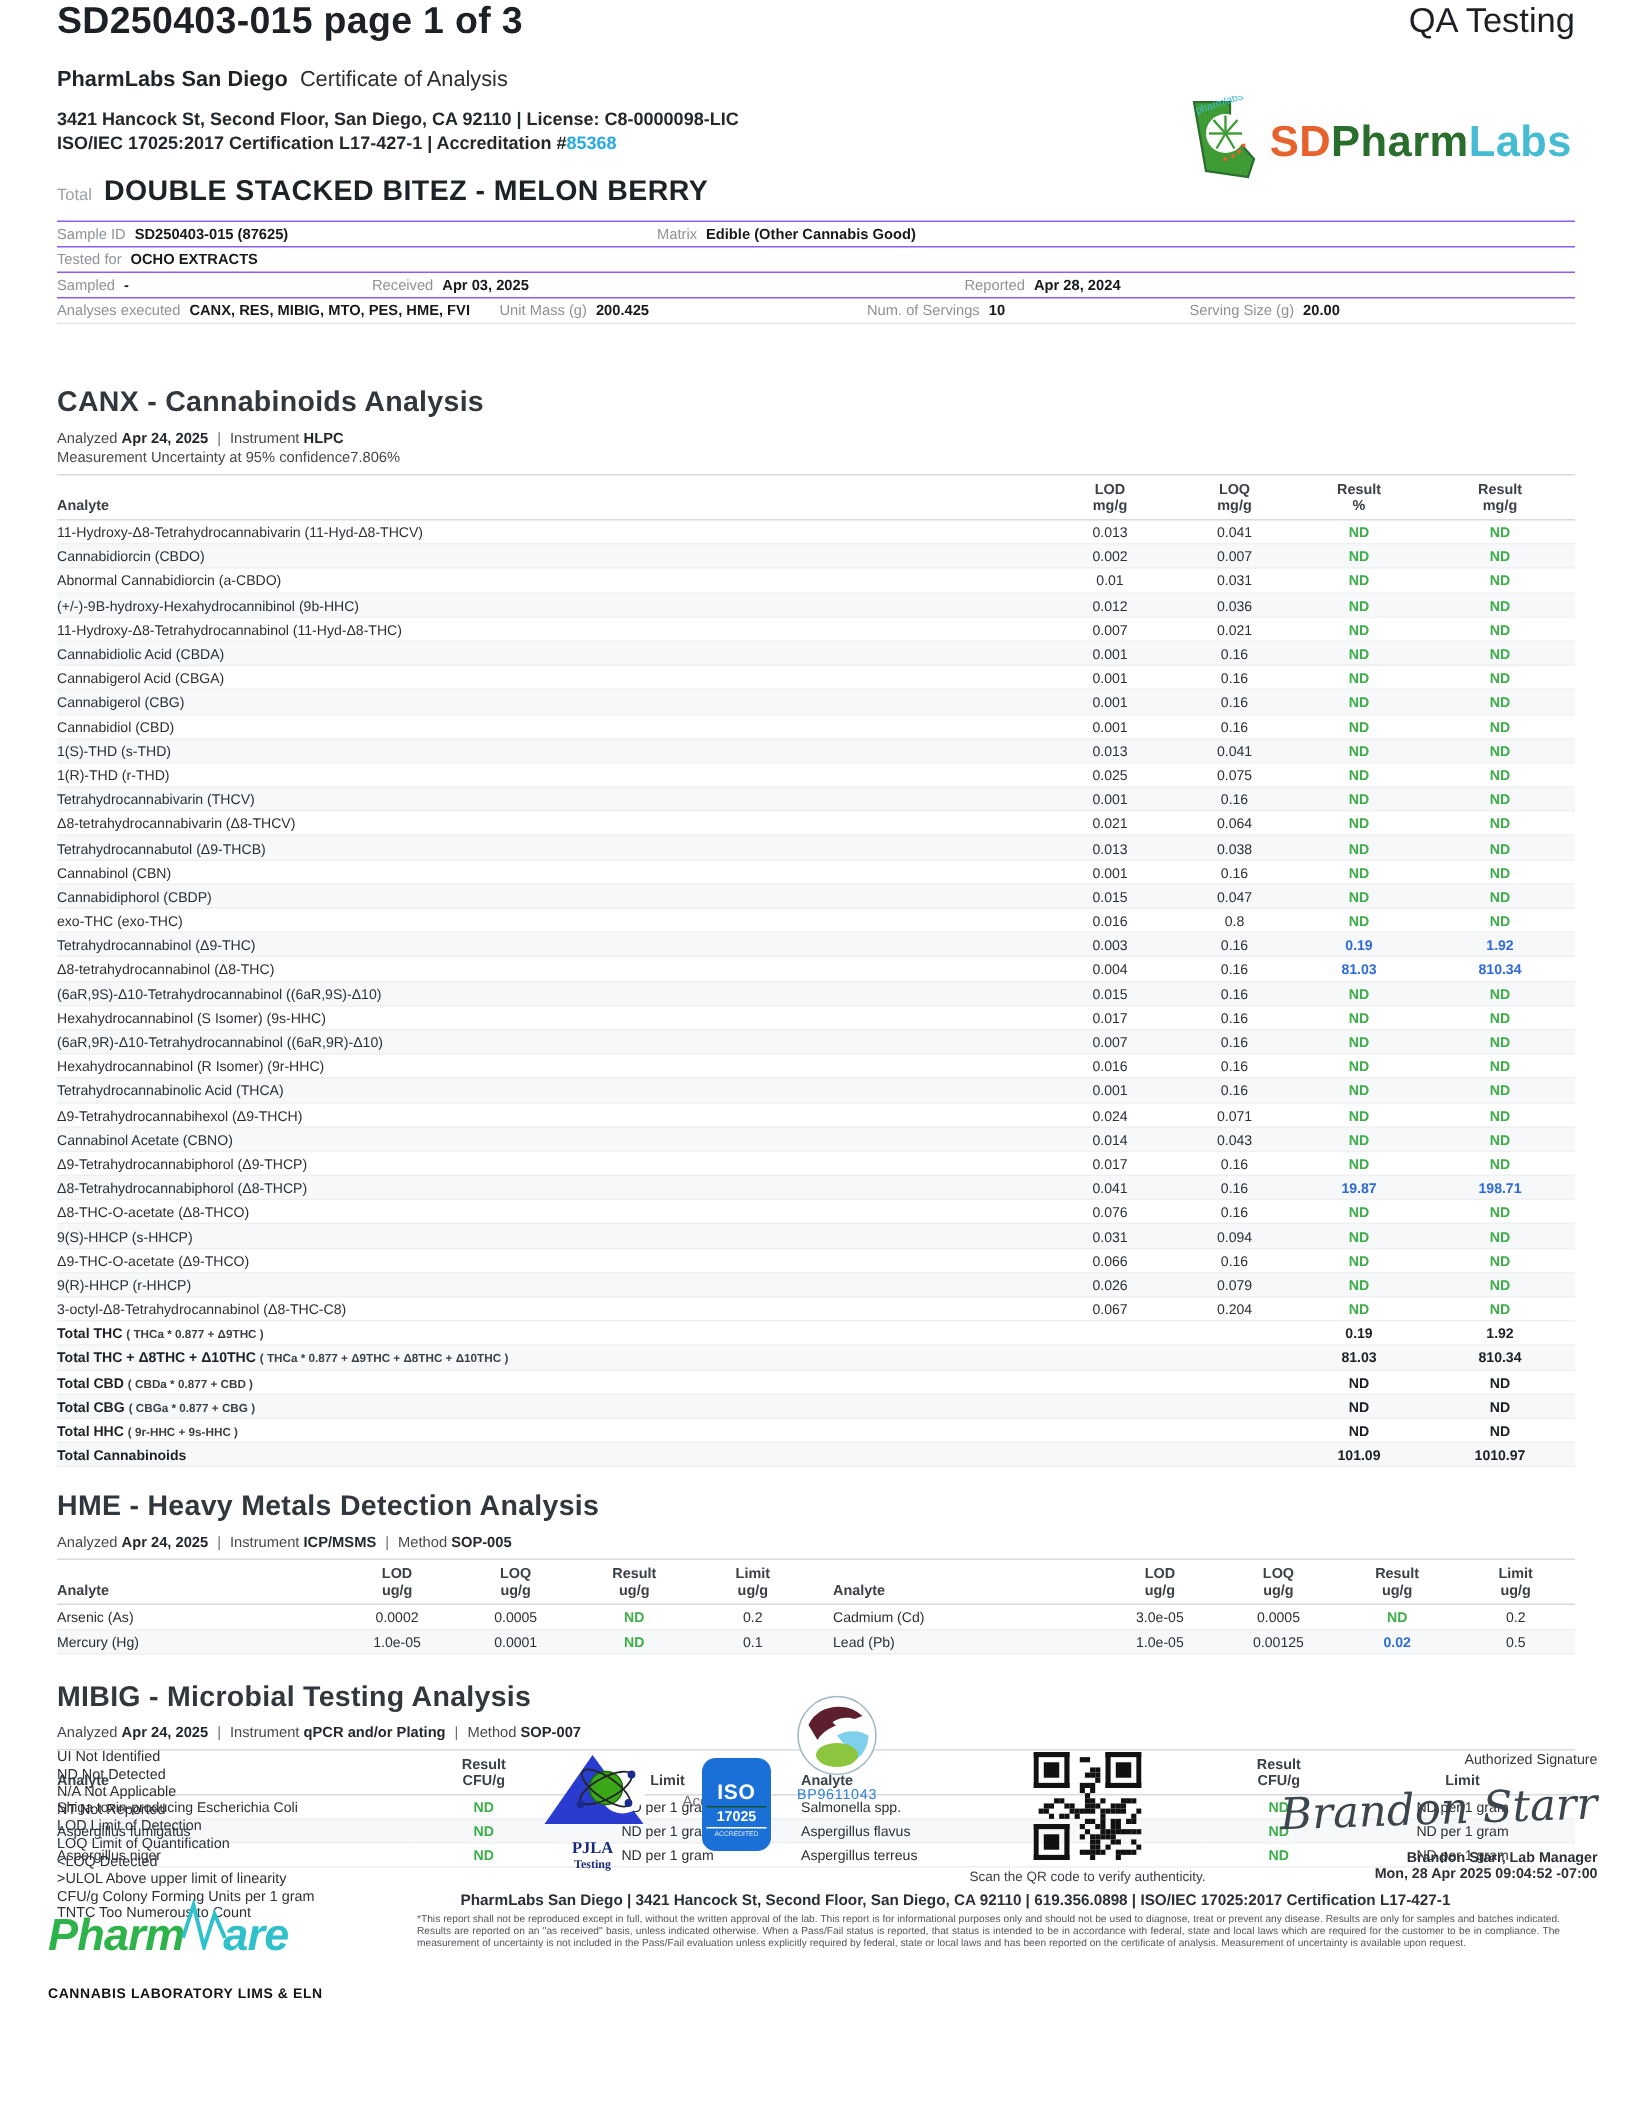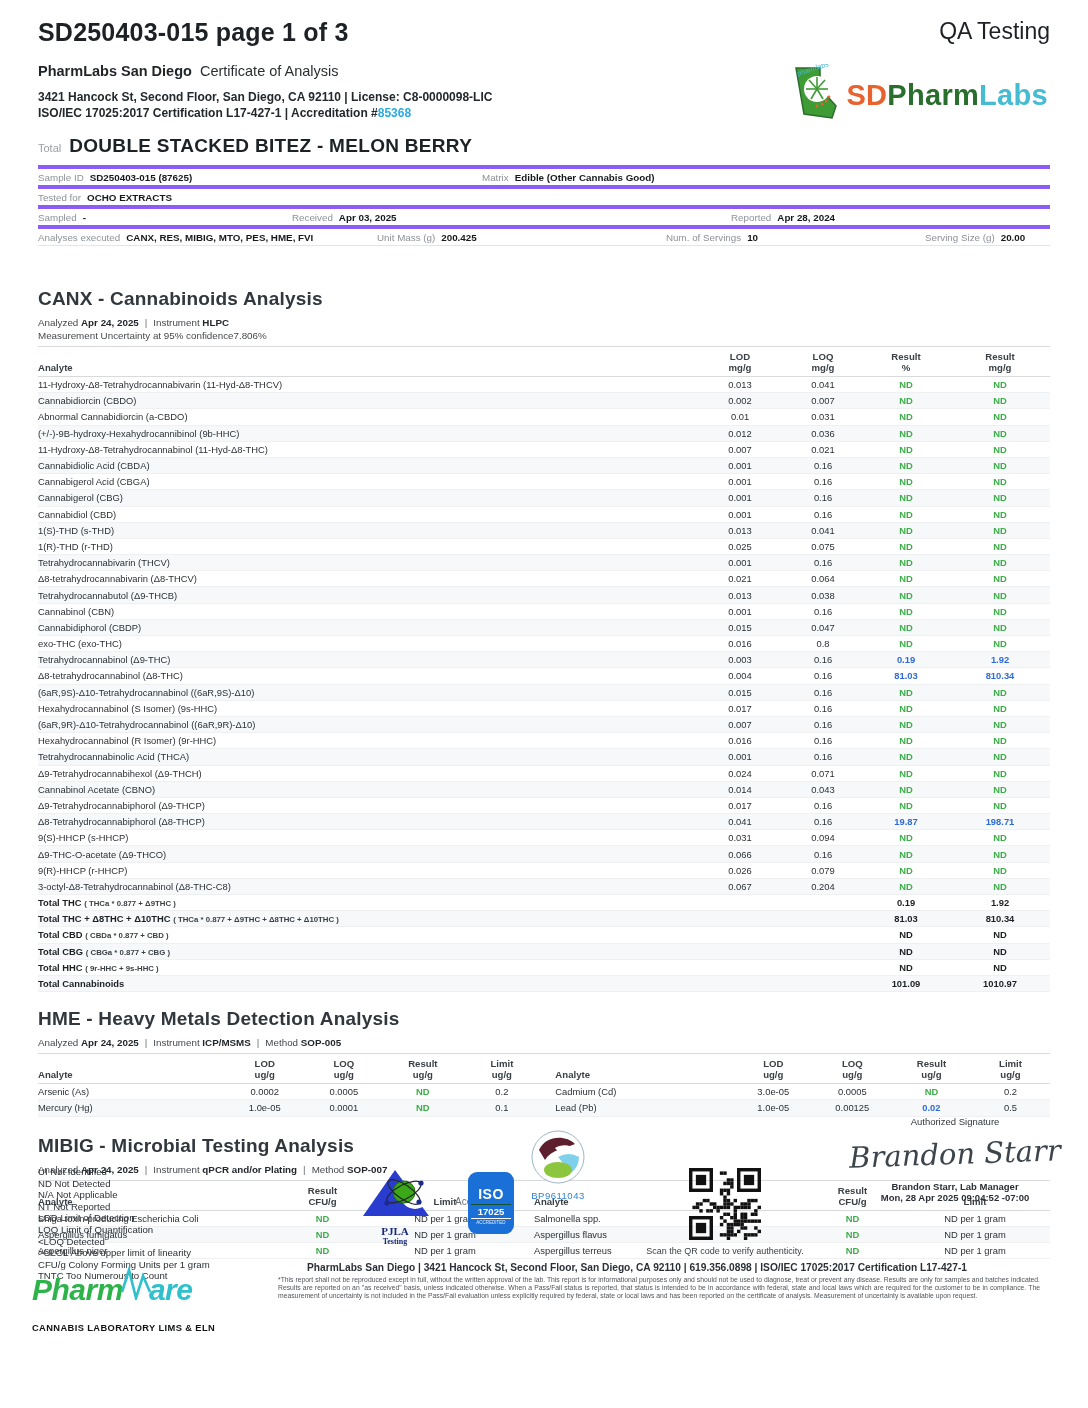--- a/index.html
+++ b/index.html
@@ -1,41 +1,41 @@
 <!DOCTYPE html>
 <html><head>
 <meta charset="utf-8">
 <style>
   * { box-sizing: border-box; margin: 0; padding: 0; }
   body { background:#fff; font-family:"Liberation Sans", sans-serif; }
   .page { position:relative; width:1088px; height:1408px; background:#fff; color:#23282d; overflow:hidden; }
   .content { padding:0 38px; }
 
   
-  .title-row { display:flex; justify-content:space-between; align-items:flex-start; padding-top:18px; }
+  .title-row { display:flex; justify-content:space-between; align-items:flex-start; }
   .doc-title { font-size:25px; font-weight:600; letter-spacing:.2px; color:#1d2125; }
   .corner-label { font-size:23px; font-weight:500; color:#1d2125; }
   .lab-row { margin-top:16px; font-size:14.5px; }
   .lab-name { font-weight:700; color:#1f2428; }
   .doc-type { font-weight:400; color:#2a2f34; margin-left:4px; }
   .addr { margin-top:10px; font-size:12px; font-weight:600; color:#23282d; line-height:16px; }
   .addr .link { color:#29ABE2; font-weight:600; }
   .brand-logo { position:absolute; right:40px; top:64px; display:flex; align-items:center; }
   .brand-text { font-size:29px; font-weight:700; letter-spacing:.3px; margin-left:4px; }
   .brand-sd { color:#E8622D; }
   .brand-pharm { color:#2A6E2E; font-weight:600; }
   .brand-labs { color:#45BCD2; font-weight:600; }
 
   .sample-row { margin-top:14px; display:flex; align-items:baseline; }
   .sample-label { font-size:11px; color:#9aa0a5; margin-right:8px; }
   .sample-name { font-size:19px; font-weight:700; letter-spacing:.3px; color:#1d2226; }
 
   
   .info-table { margin-top:8px; font-size:9.8px; }
-  .info-row { display:flex; border-top:4px solid #8b5cf6; padding:3px 0 2px 0;gap:44px; }
+  .info-row { display:flex; border-top:1px solid #8b5cf6; padding:3px 0 2px 0; }
   .info-row:last-child { border-bottom:1px solid #e3e5e7; }
   .info-pair { display:flex; }
   .ilabel { color:#8d9297; margin-right:6px; white-space:nowrap; }
   .ival { font-weight:700; color:#16191c; white-space:nowrap; }
   .w400 { width:400px; } .w210 { width:210px; } .w395 { width:395px; }
   .w295 { width:295px; } .w245 { width:245px; } .w215 { width:215px; }
 
   
   h2.section-title { font-size:19px; font-weight:600; color:#31373d; letter-spacing:.2px; }
   .canx-title { margin-top:42px; }
@@ -73,21 +73,21 @@
   .acc-line .link { color:#29ABE2; }
   .badge-iso { position:absolute; left:468px; top:1172px; width:46px; height:62px; background:#1A70D6; border-radius:9px; color:#fff; text-align:center; }
   .iso-word { font-size:14px; font-weight:700; margin-top:14px; letter-spacing:.5px; }
   .iso-num { font-size:9.5px; font-weight:700; border-top:1px solid #14532d; border-bottom:1px solid #fff; margin:2px 3px 0 3px; padding:1px 0; }
   .iso-tiny { font-size:4.5px; margin-top:1px; opacity:.85; }
   .badge-circle { position:absolute; left:528px; top:1130px; width:60px; text-align:center; }
   .circle-code { font-size:9.5px; color:#2f7fd3; margin-top:2px; letter-spacing:.5px; }
   .qr-block { position:absolute; left:615px; top:1168px; width:220px; text-align:center; }
   .qr-box svg { display:block; margin:0 auto; }
   .qr-caption { margin-top:6px; font-size:9px; color:#3a4046; }
-  .sig-block { position:absolute; left:845px; top:1116px; width:220px; text-align:center; }
+  .sig-block { position:absolute; left:845px; top:1168px; width:220px; text-align:right; }
   .sig-label { font-size:9.5px; color:#33383d; }
   .sig-script { margin-top:10px; font-family:"DejaVu Serif", serif; font-style:italic; font-size:29px; color:#3c444c; transform:rotate(-2deg); white-space:nowrap; }
   .sig-name { margin-top:10px; font-size:9.5px; font-weight:700; color:#2b3036; }
   .sig-date { font-size:9.5px; font-weight:700; color:#2b3036; }
 
   .footer-contact { position:absolute; left:237px; top:1262px; width:800px; text-align:center; font-size:10.2px; font-weight:700; color:#2b3036; }
   .footer-disclaimer { position:absolute; left:278px; top:1276px; width:762px; font-size:6.8px; line-height:8px; color:#50555a; text-align:justify; }
   .pharmware { position:absolute; left:32px; top:1266px; width:215px; }
   .pw-line1 { display:flex; align-items:baseline; }
   .pw-pharm { font-size:30px; font-weight:700; font-style:italic; color:#2DB34A; letter-spacing:-.5px; }
@@ -432,20 +432,27 @@
   </tr>
 
   <tr>
     <td class="analyte">Δ8-Tetrahydrocannabiphorol (Δ8-THCP)</td>
     <td class="num">0.041</td>
     <td class="num">0.16</td>
     <td class="num val-num">19.87</td>
     <td class="num val-num">198.71</td>
   </tr>
 
+  <tr>
+    <td class="analyte">Δ8-THC-O-acetate (Δ8-THCO)</td>
+    <td class="num">0.076</td>
+    <td class="num">0.16</td>
+    <td class="num val-nd">ND</td>
+    <td class="num val-nd">ND</td>
+  </tr>
 
   <tr>
     <td class="analyte">9(S)-HHCP (s-HHCP)</td>
     <td class="num">0.031</td>
     <td class="num">0.094</td>
     <td class="num val-nd">ND</td>
     <td class="num val-nd">ND</td>
   </tr>
 
   <tr>

